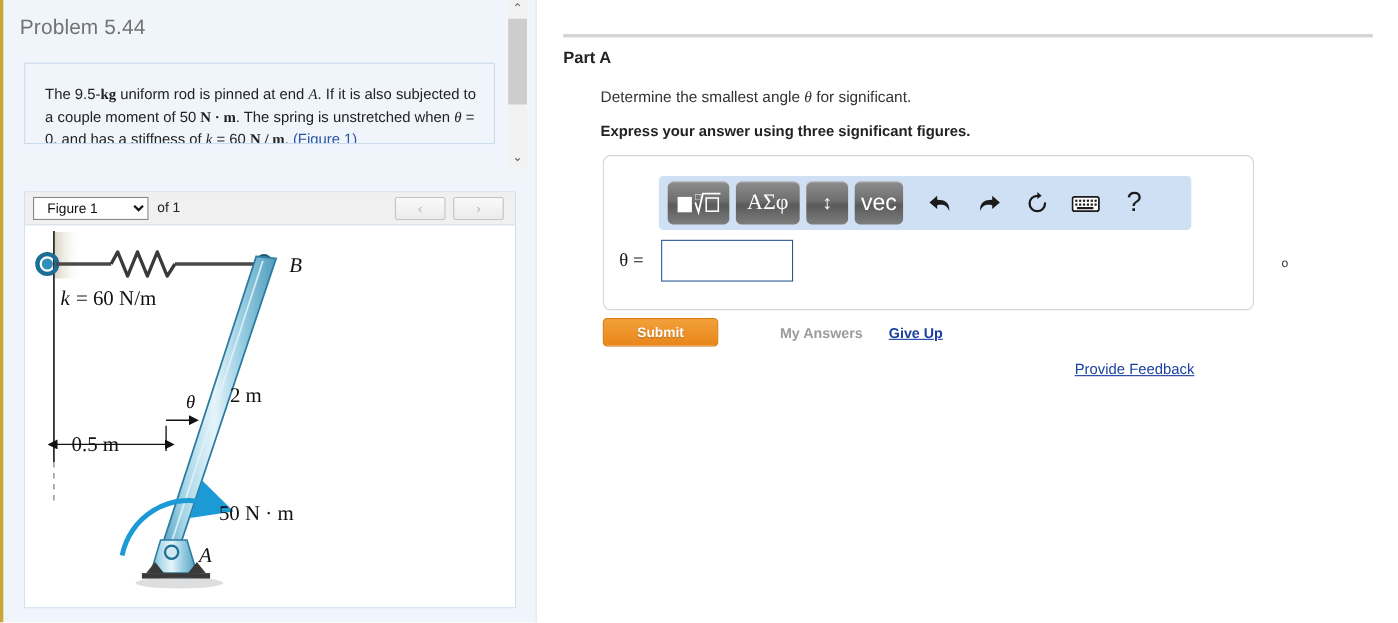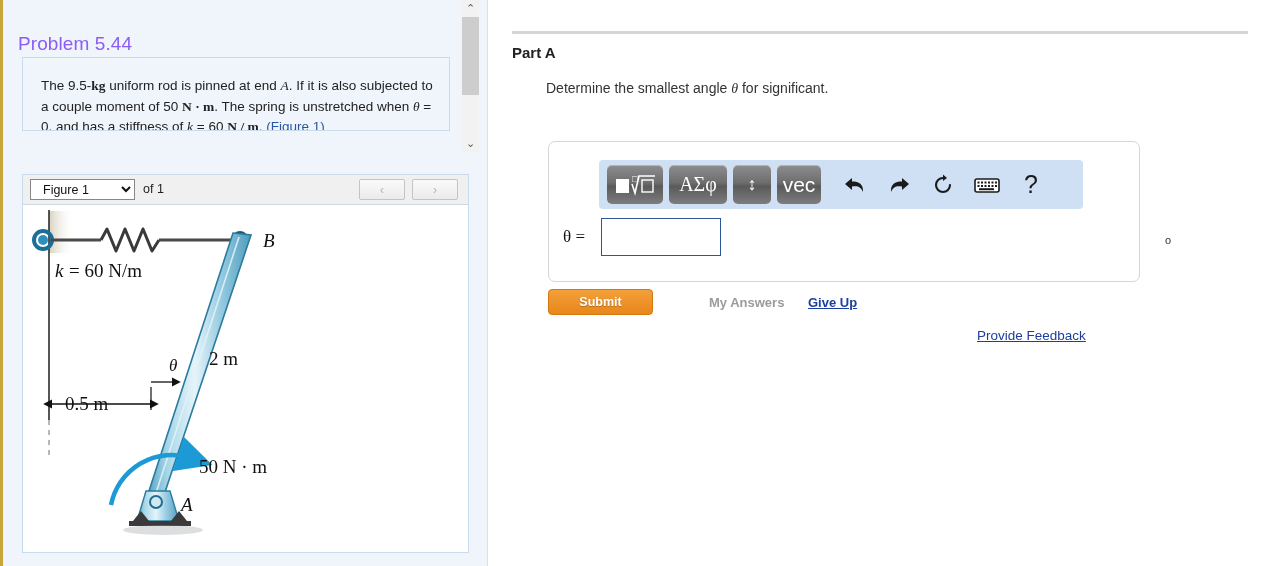--- a/index.html
+++ b/index.html
@@ -15,23 +15,22 @@
   
   .left-panel {
     position: absolute; left: 0; top: 0;
     width: 488px; height: 566px;
     background: #F0F5FB;
     border-left: 3px solid #C9A63C;
     border-right: 1px solid #d9e2ec;
   }
   .problem-title {
     position: absolute; left: 15px; top: 15px;
-    font-size: 19px; color: #8b5cf6; font-weight: normal;
+    font-size: 19px; color: #737373; font-weight: normal;
     letter-spacing: 0.1px;
-    margin-top: 18px;
   }
   .problem-box {
     position: absolute; left: 19px; top: 57px;
     width: 428px; height: 74px;
     border: 1px solid #c9dbed;
     background: #F0F5FB;
     overflow: hidden;
   }
   .problem-text {
     position: absolute; left: 18px; top: 18px; right: 10px;
@@ -321,20 +320,21 @@
   <div class="right-panel">
 
     <div class="hr-top"></div>
 
     <div class="part-title">Part A</div>
 
     <div class="question">
       <span>Determine the smallest angle </span><span class="mi">θ</span><span> for significant.</span>
     </div>
 
+    <div class="instruct">Express your answer using three significant figures.</div>
 
     <div class="answer-card">
 
       <div class="mathbar">
 
         <div class="mbtn b1">
           <svg width="42" height="26" viewBox="0 0 42 26" xmlns="http://www.w3.org/2000/svg">
             <rect x="2" y="7" width="13" height="14" fill="#fff"></rect>
             <text x="18" y="10" font-family="Liberation Serif, serif" font-size="9" fill="#fff">□</text>
             <path d="M18,12 L21,21 L25,4 L41,4" fill="none" stroke="#fff" stroke-width="1.6"></path>

